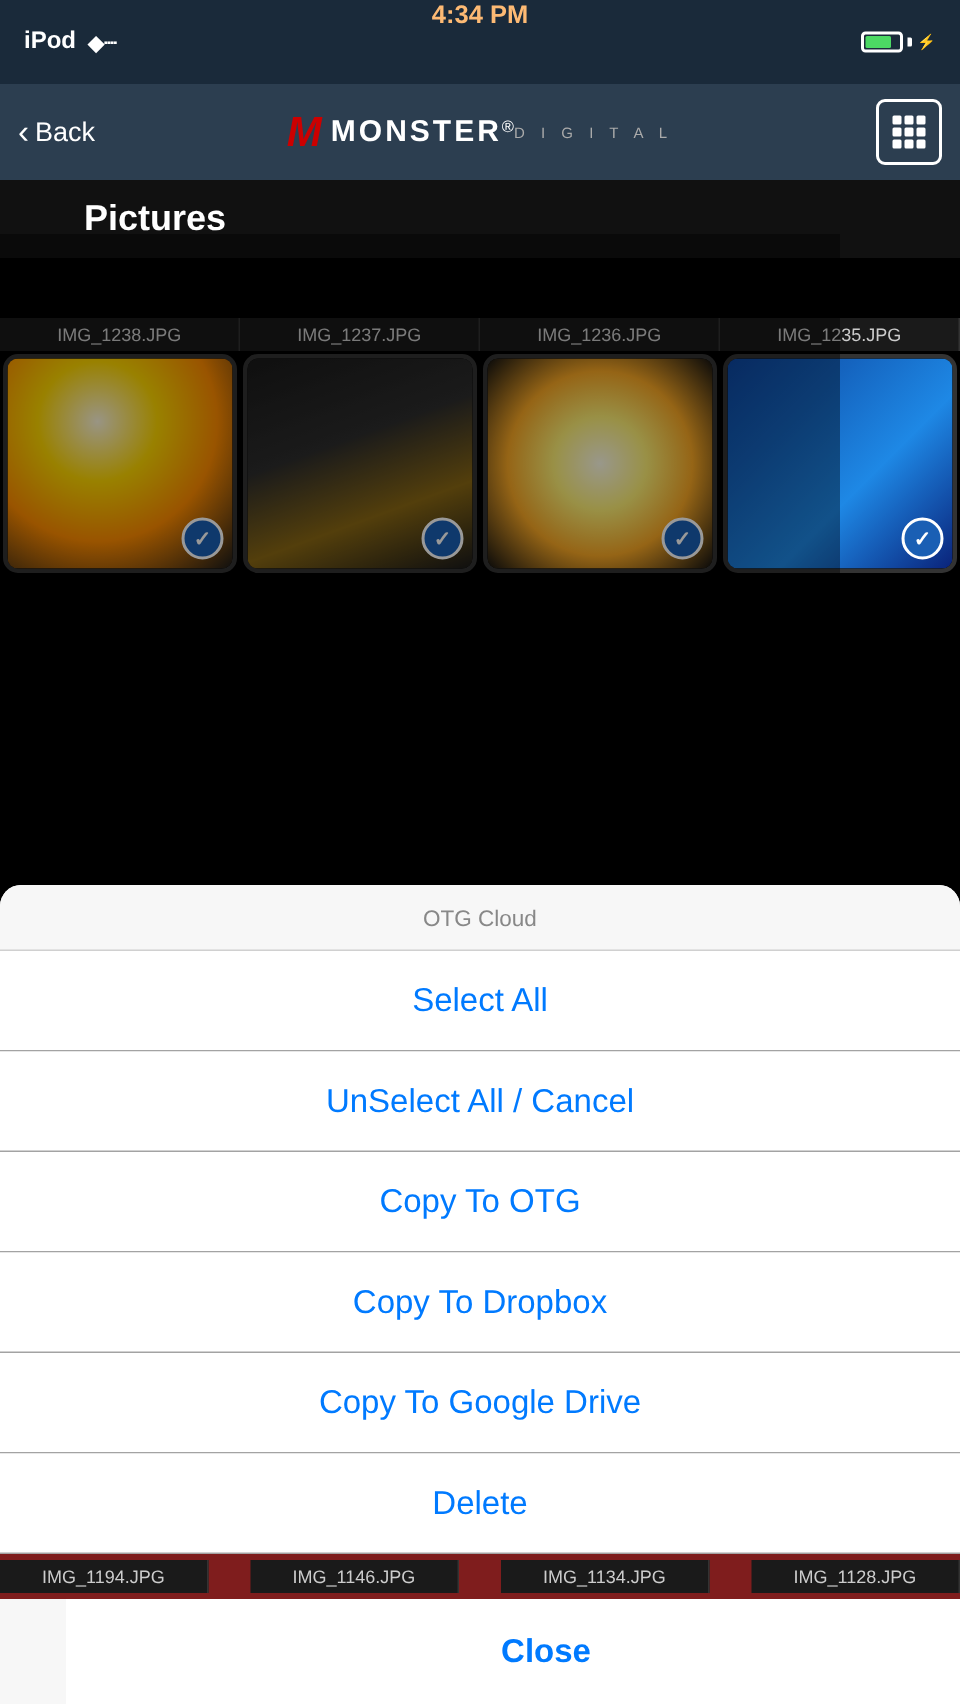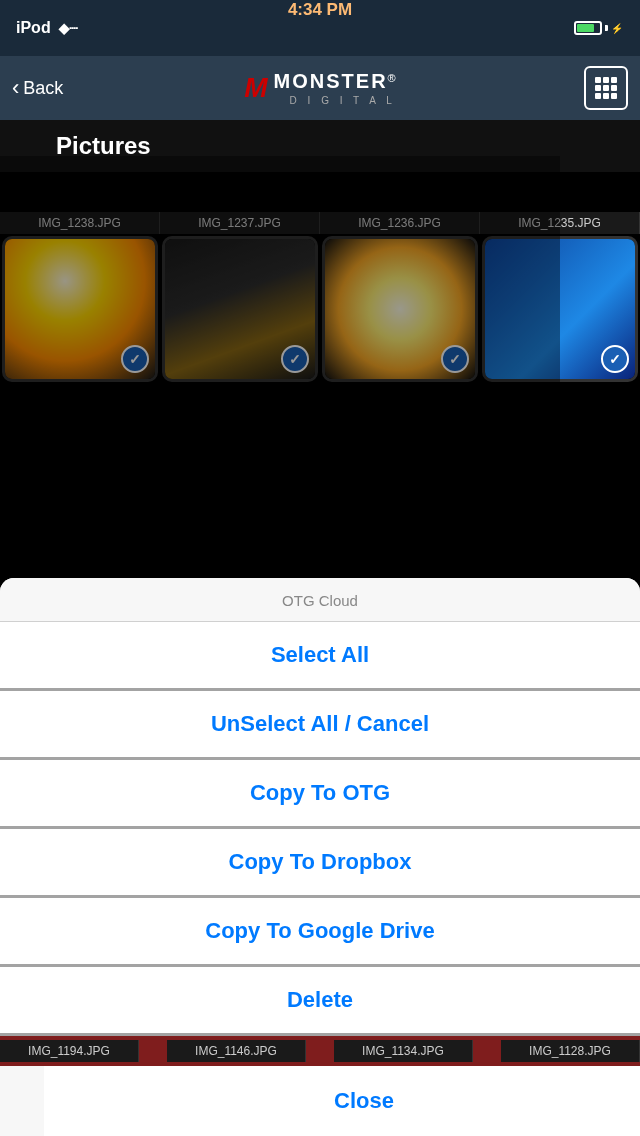--- a/index.html
+++ b/index.html
@@ -117,22 +117,22 @@
       gap: 6px;
     }
     .monster-m {
       color: #cc0000;
       font-size: 28px;
       font-weight: 900;
       font-style: italic;
     }
     .monster-text {
       display: flex;
-      flex-direction: column;
-      align-items: flex-end;
+      flex-direction: row;
+      align-items: center;
     }
     .nav-menu-btn {
       width: 44px;
       height: 44px;
       border: 2px solid #fff;
       border-radius: 6px;
       display: flex;
       align-items: center;
       justify-content: center;
       cursor: pointer;
@@ -252,24 +252,23 @@
       background: #f7f7f7;
     }
     .action-sheet-btn {
       width: 100%;
       padding: 20px 16px;
       text-align: center;
       font-size: 22px;
       color: #007aff;
       background: #fff;
       border: none;
-      border-bottom: 3px solid #a3a3a3;
+      border-bottom: 1px solid #a3a3a3;
       cursor: pointer;
       display: block;
-      font-weight: bold;
     }
     .action-sheet-btn.destructive {
       color: #007aff;
     }
     .action-sheet-btn.close-btn {
       color: #007aff;
       font-weight: 600;
       background: #fff;
       border-bottom: none;
       padding: 22px 16px;

